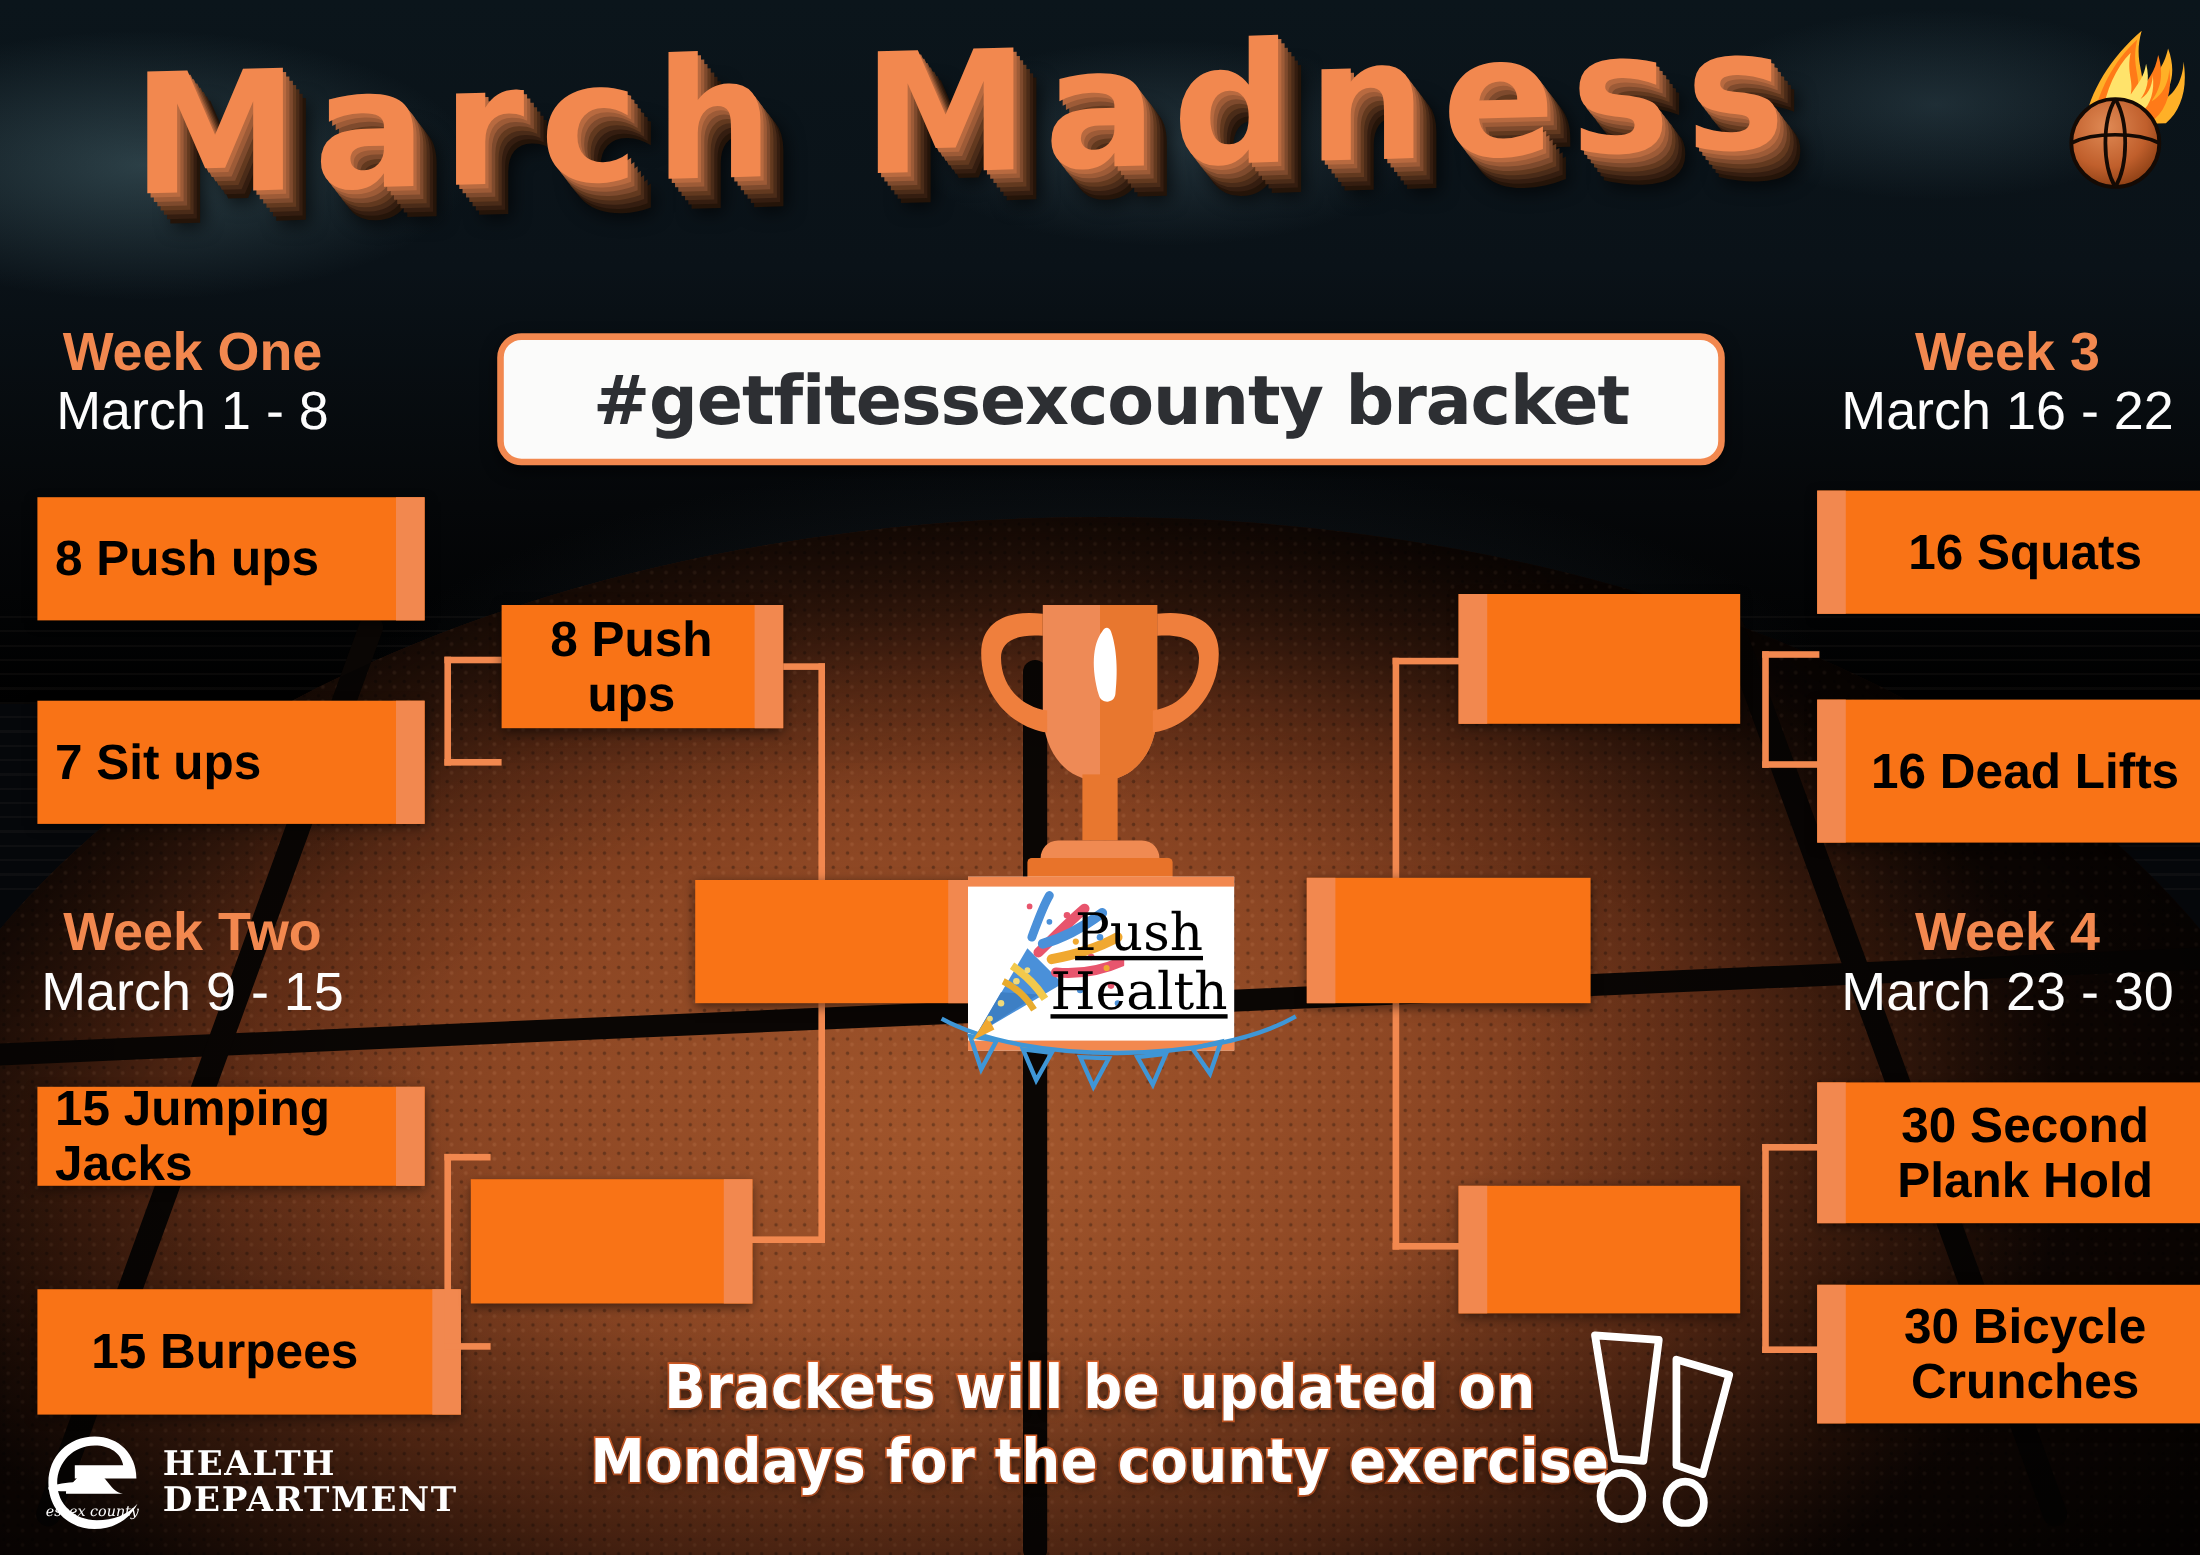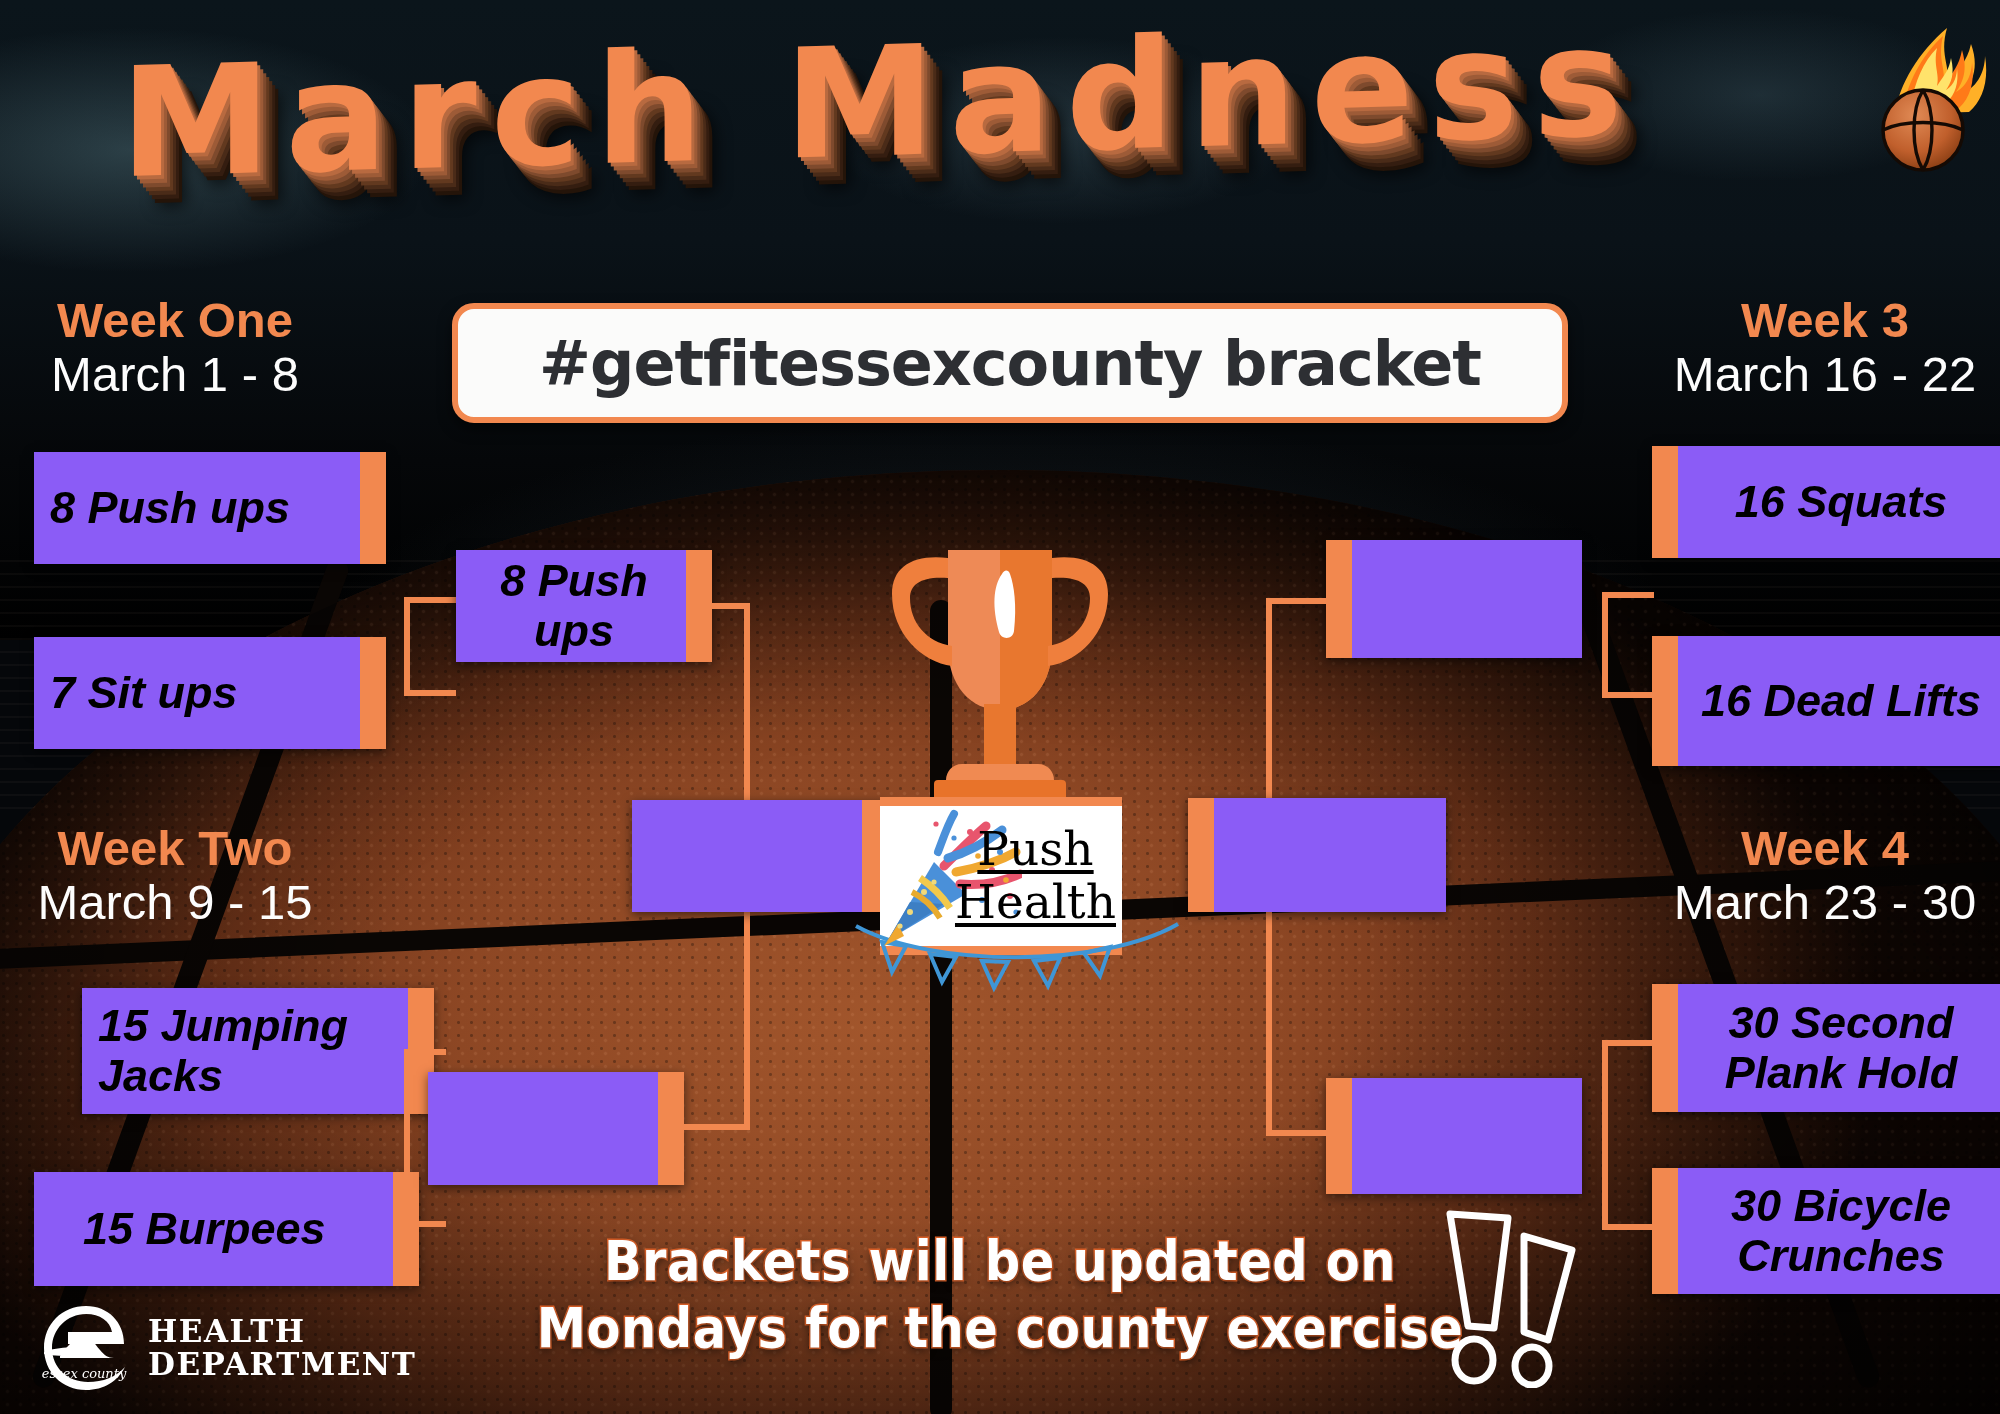--- a/index.html
+++ b/index.html
@@ -86,23 +86,22 @@
   .wk{position:absolute;text-align:center;width:400px;}
   .wk .name{font-weight:700;font-size:49px;color:#f2884f;line-height:1.05;}
   .wk .dates{font-weight:400;font-size:49px;color:#fdfdfd;line-height:1.18;}
   .wk1{left:-25px;top:295px;}
   .wk2{left:-25px;top:823px;}
   .wk3{left:1625px;top:295px;}
   .wk4{left:1625px;top:823px;}
 
   
   .box{
-    position:absolute;background:#8b5cf6;display:flex;align-items:center;
+    position:absolute;background:#f97316;display:flex;align-items:center;
     box-shadow:0 3px 10px rgba(0,0,0,.55);
-    font-style:italic;
   }
   .box .lbl{
     font-weight:700;font-size:45px;color:#000;line-height:1.12;
     width:100%;padding:0 10px;box-sizing:border-box;
   }
   .box.left{border-right:26px solid #f2884f;}
   .box.left .lbl{text-align:left;padding-left:16px;}
   .box.left.ctr .lbl{text-align:center;}
   .box.right{border-left:26px solid #f2884f;}
   .box.right .lbl{text-align:center;}
@@ -207,21 +206,21 @@
     <div class="name">Week 4</div>
     <div class="dates">March 23 - 30</div>
   </div>
 
   <div class="box left" style="left:34px;top:452px;width:326px;height:112px;">
     <div class="lbl">8 Push ups</div>
   </div>
   <div class="box left" style="left:34px;top:637px;width:326px;height:112px;">
     <div class="lbl">7 Sit ups</div>
   </div>
-  <div class="box left" style="left:34px;top:988px;width:326px;height:126px;margin-left:48px;">
+  <div class="box left" style="left:34px;top:988px;width:326px;height:90px;">
     <div class="lbl">15 Jumping Jacks</div>
   </div>
   <div class="box left" style="left:34px;top:1172px;width:326px;height:114px;padding-left:33px;">
     <div class="lbl">15 Burpees</div>
   </div>
 
   <div class="conn" style="left:404px;top:597px;width:6px;height:99px;"></div>
   <div class="conn" style="left:404px;top:597px;width:52px;height:6px;"></div>
   <div class="conn" style="left:404px;top:690px;width:52px;height:6px;"></div>
 

